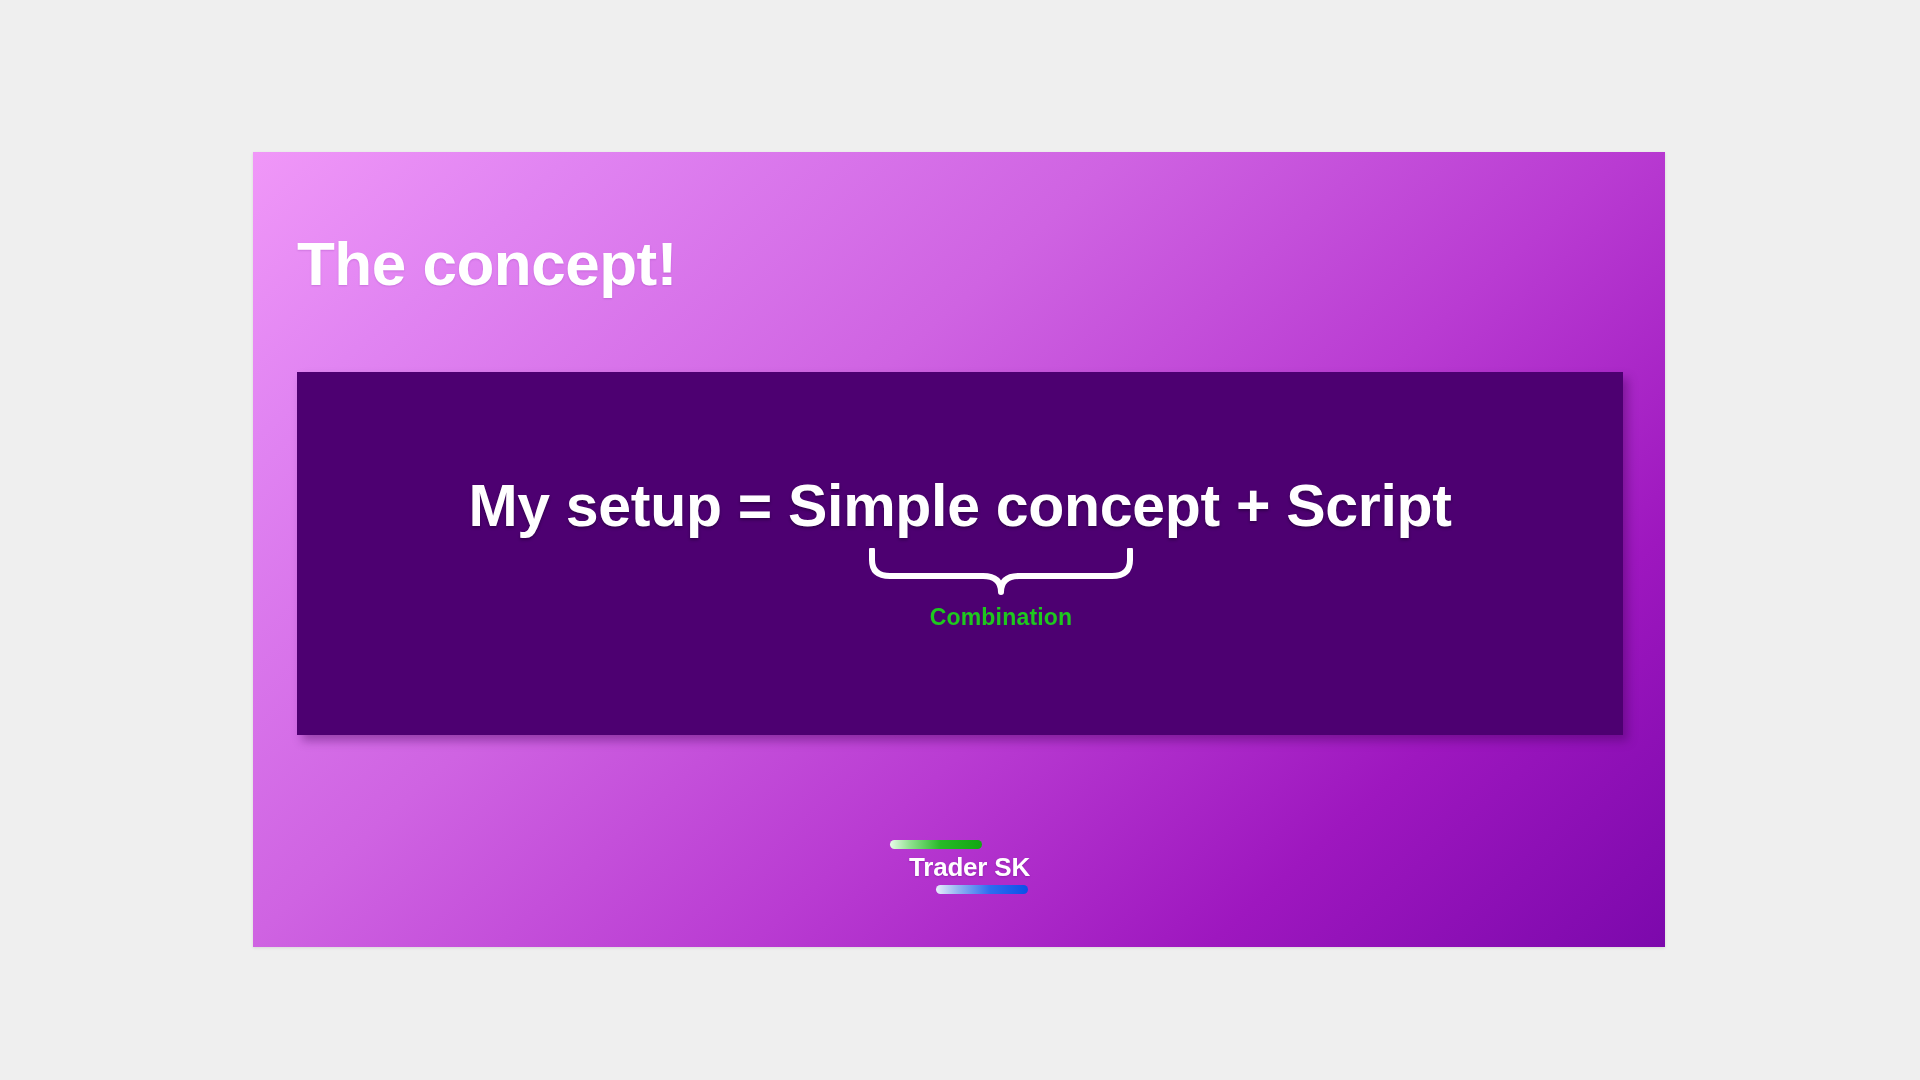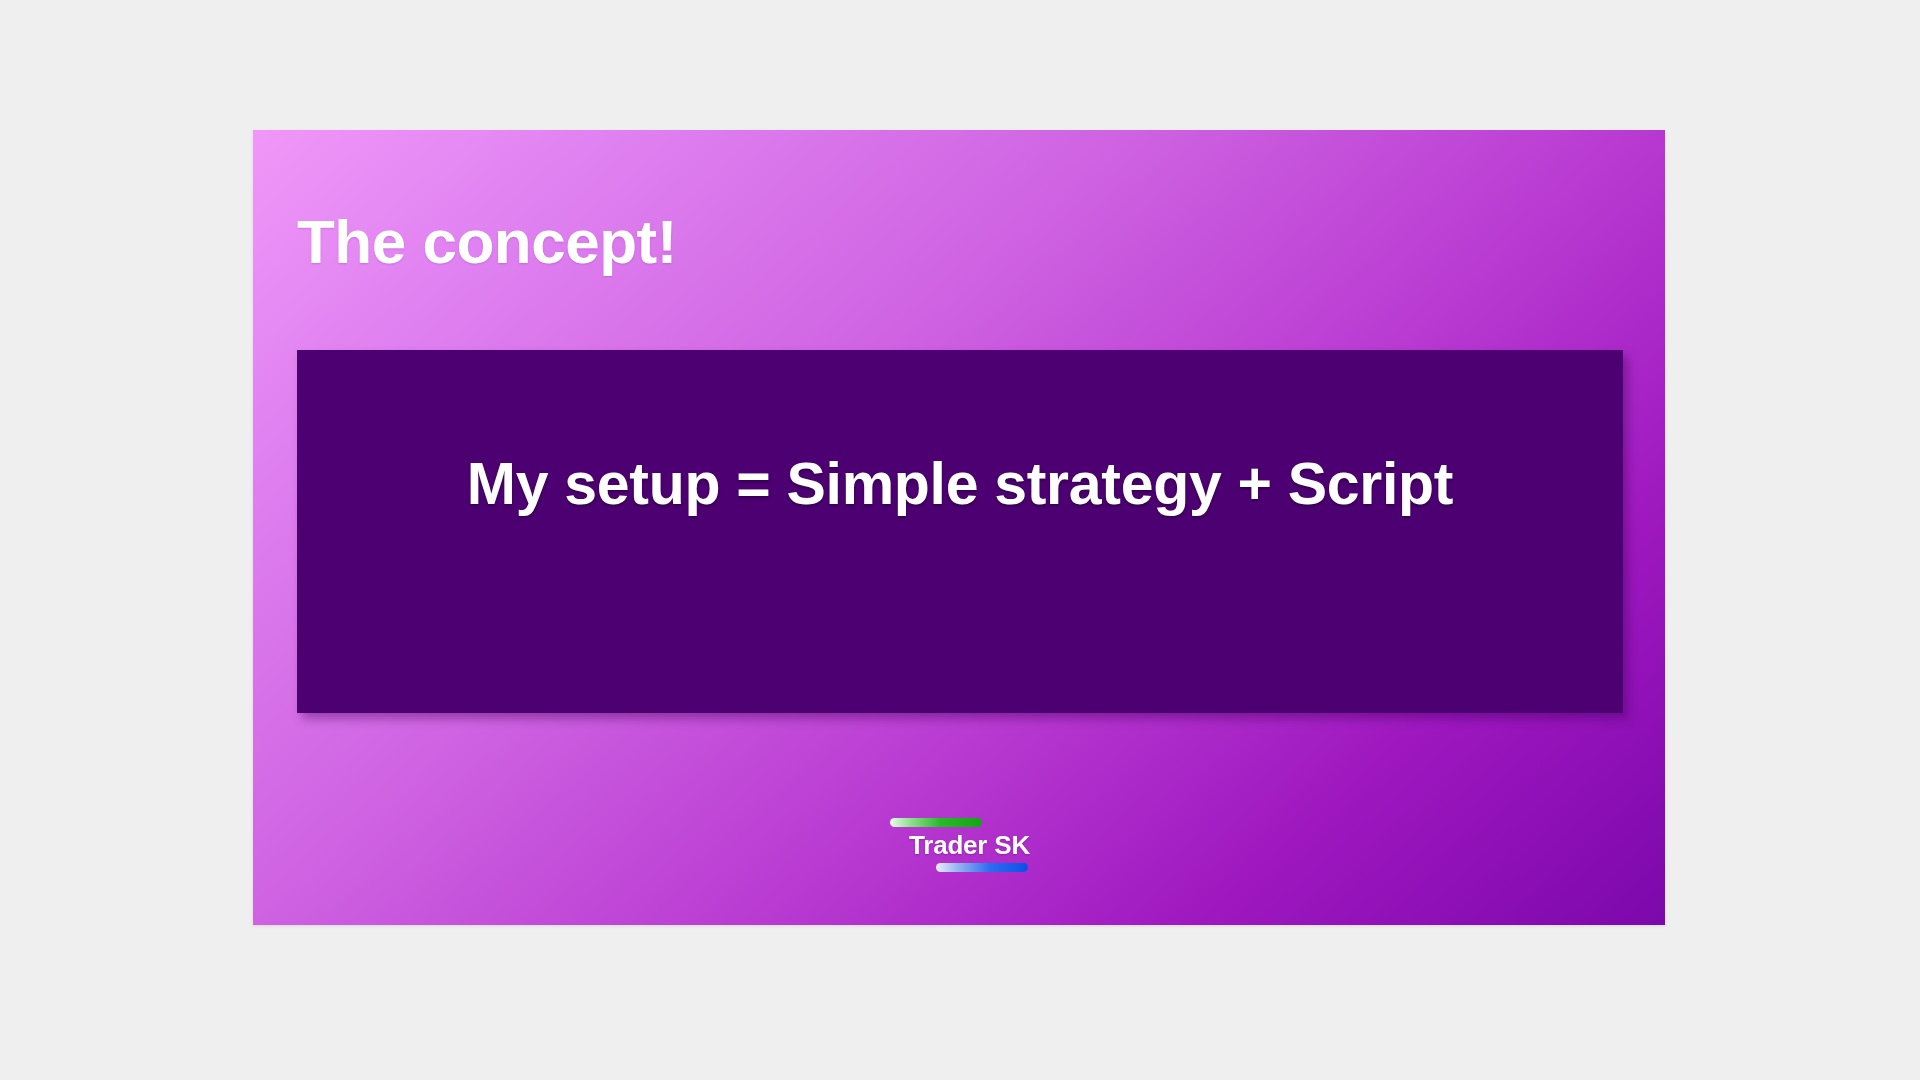--- a/index.html
+++ b/index.html
@@ -16,21 +16,21 @@
     position: relative;
     width: 1920px;
     height: 1080px;
     background: #efefef;
   }
 
   
   #slide {
     position: absolute;
     left: 253px;
-    top: 130px;
+    top: 152px;
     width: 1412px;
     height: 795px;
     background: linear-gradient(138deg,
                  #f097f8 0%,
                  #e184f2 14%,
                  #cf63e2 38%,
                  #b93bd2 60%,
                  #9e17bf 80%,
                  #7c08ac 100%);
     box-shadow: 0 1px 3px rgba(0,0,0,0.10);
@@ -160,22 +160,36 @@
 
 <div id="stage">
 
   <div id="slide">
 
     <div id="slide-title">The concept!</div>
 
     <div id="concept-panel">
       <div id="concept-inner">
 
-        <div id="formula">My setup = Simple strategy + Script</div>
+        <div id="formula">My setup = Simple concept + Script</div>
 
+        <div id="brace-group">
+          <svg id="brace-svg" viewBox="0 0 266 48" xmlns="http://www.w3.org/2000/svg">
+            <path d="M 4 2
+                     L 4 12
+                     Q 4 28 22 28
+                     L 115 28
+                     Q 133 28 133 44
+                     Q 133 28 151 28
+                     L 244 28
+                     Q 262 28 262 12
+                     L 262 2" fill="none" stroke="#ffffff" stroke-width="6" stroke-linecap="round" stroke-linejoin="round"></path>
+          </svg>
+          <div id="brace-label">Combination</div>
+        </div>
 
       </div>
     </div>
 
     <div id="brand">
       <div class="brand-bar" id="brand-bar-top"></div>
       <div id="brand-name">Trader SK</div>
       <div class="brand-bar" id="brand-bar-bottom"></div>
     </div>
 

